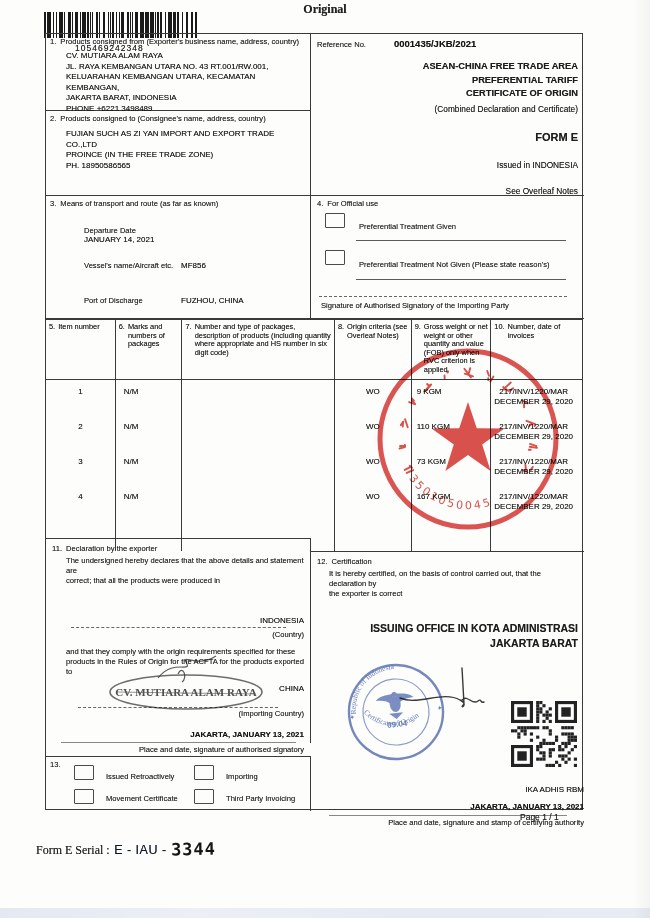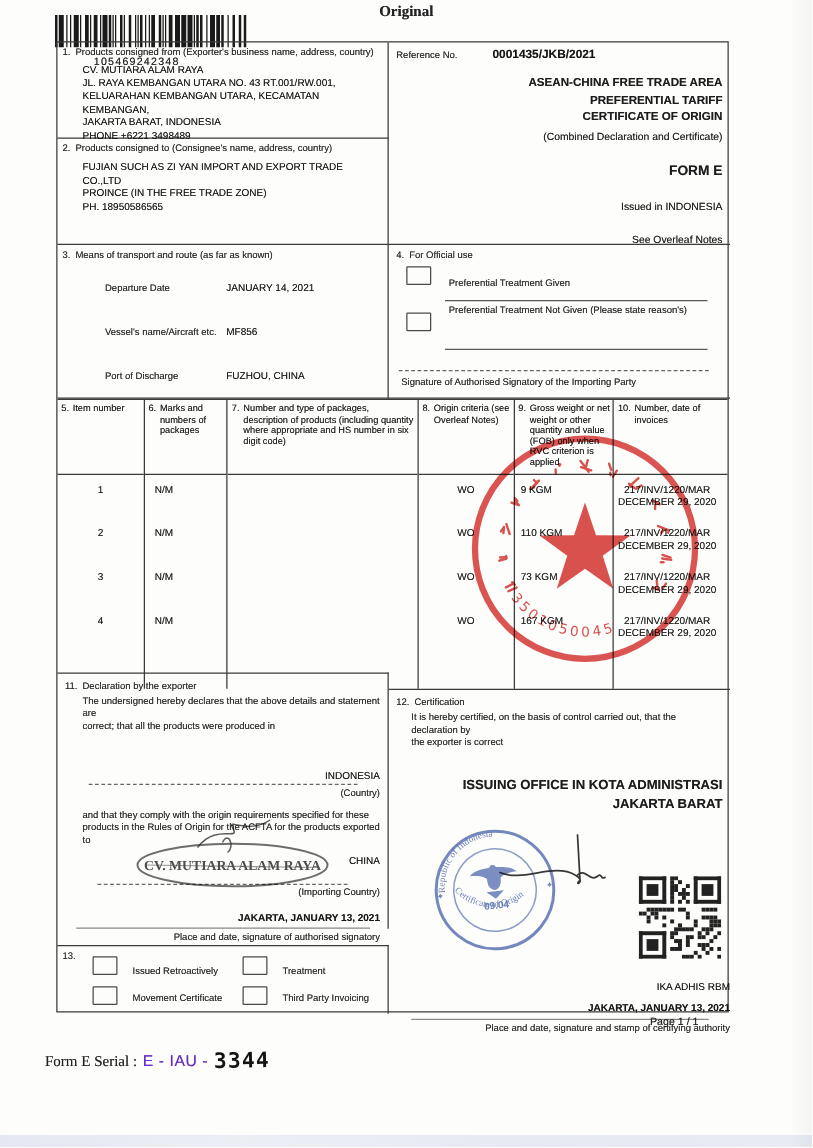--- a/index.html
+++ b/index.html
@@ -45,21 +45,21 @@
   .stamp-layer{ position:absolute; left:0; top:0; width:650px; height:918px; pointer-events:none;}
   .red-stamp{ position:absolute; left:372px; top:344px; mix-blend-mode:multiply; opacity:.9;}
   .blue-stamp{ position:absolute; left:341px; top:657px; mix-blend-mode:multiply; opacity:.9; transform:rotate(-6deg);}
   .oval-stamp{ position:absolute; left:98px; top:648px; mix-blend-mode:multiply;}
   .sig2{ position:absolute; left:398px; top:660px; }
   .qr{ position:absolute; left:511px; top:701px; }
 
   .footer-page{ position:absolute; left:520px; top:812px; font-size:8.5px; color:#222;}
   .serial{ position:absolute; left:36px; top:838px; }
   .serial .s1{ font-family:"Liberation Serif", serif; font-size:12px; color:#222; }
-  .serial .s2{ font-size:12.5px; color:#6d28d9; letter-spacing:.5px;}
+  .serial .s2{ font-size:12.5px; color:#0f172a; letter-spacing:.5px;}
   .serial .s3{ font-family:"DejaVu Sans Mono", monospace; font-weight:bold; font-size:17px; letter-spacing:1px; color:#141414; display:inline-block; transform:rotate(-1deg) translateY(1px);}
 
   .bottom-band{ position:absolute; left:0; bottom:0; width:650px; height:10px;
     background:linear-gradient(90deg, rgba(135,160,210,.22), rgba(110,140,200,.12) 30%, rgba(160,180,220,.26) 65%, rgba(120,150,205,.16));}
   .right-shade{ position:absolute; right:0; top:0; width:18px; height:918px;
     background:linear-gradient(90deg, rgba(0,0,0,0), rgba(0,0,0,.04));}
 </style>
 </head>
 <body>
 
@@ -147,41 +147,41 @@
       <div class="lbl txt"><span class="num">2.</span><span>Products consigned to (Consignee's name, address, country)</span></div>
       <div class="val addr txt" style="margin:6px 0 0 16px;">
         <div>FUJIAN SUCH AS ZI YAN IMPORT AND EXPORT TRADE CO.,LTD</div>
         <div>PROINCE (IN THE FREE TRADE ZONE)</div>
         <div>PH. 18950586565</div>
       </div>
     </div>
 
     <div class="box bR bB" style="left:0;top:162px;width:265px;height:123px;padding:3px 4px;">
       <div class="lbl txt"><span class="num">3.</span><span>Means of transport and route (as far as known)</span></div>
-      <div style="position:absolute;left:38px;top:30px;display:flex;gap:0;">
+      <div style="position:absolute;left:38px;top:30px;display:flex;gap:0;flex-direction:column;">
         <span class="lbl txt" style="width:97px;">Departure Date</span>
         <span class="val txt">JANUARY 14, 2021</span>
       </div>
       <div style="position:absolute;left:38px;top:65px;display:flex;">
         <span class="lbl txt" style="width:97px;">Vessel's name/Aircraft etc.</span>
         <span class="val txt">MF856</span>
       </div>
       <div style="position:absolute;left:38px;top:100px;display:flex;">
         <span class="lbl txt" style="width:97px;">Port of Discharge</span>
         <span class="val txt">FUZHOU, CHINA</span>
       </div>
     </div>
 
     <div class="box bB" style="left:265px;top:162px;width:273px;height:123px;padding:3px 6px;">
       <div class="lbl txt"><span class="num">4.</span><span>For Official use</span></div>
       <span class="chk" style="position:absolute;left:14px;top:17px;"></span>
       <div class="lbl txt" style="position:absolute;left:48px;top:26px;">Preferential Treatment Given</div>
       <div class="rule" style="position:absolute;left:45px;top:44px;width:210px;"></div>
       <span class="chk" style="position:absolute;left:14px;top:54px;"></span>
-      <div class="lbl txt" style="position:absolute;left:48px;top:47px;text-align:right;">Preferential Treatment Not Given (Please state reason's)</div>
+      <div class="lbl txt" style="position:absolute;left:48px;top:64px;text-align:right;">Preferential Treatment Not Given (Please state reason's)</div>
       <div class="rule" style="position:absolute;left:45px;top:83px;width:210px;"></div>
       <div class="rule-dash" style="position:absolute;left:8px;top:100px;width:248px;"></div>
       <div class="lbl txt" style="position:absolute;left:10px;top:105px;">Signature of Authorised Signatory of the Importing Party</div>
     </div>
 
     <div class="tbl">
       <div class="tcol" style="width:70px;">
         <div class="thead txt">
             <span>5.</span>
             <span>Item number</span>
@@ -274,21 +274,21 @@
       <div class="cap-c val b txt" style="position:absolute;left:0;width:100%;top:250px;">JAKARTA, JANUARY 13, 2021</div>
       <div class="rule" style="position:absolute;left:18px;top:263px;width:238px;border-color:#888;"></div>
       <div class="cap-c lbl txt" style="position:absolute;left:0;width:100%;top:266px;">Place and date, signature and stamp of certifying authority</div>
     </div>
 
     <div class="box bT bR" style="left:0;top:722px;width:265px;height:55px;padding:3px 4px;">
       <div class="lbl txt">13.</div>
       <span class="chk" style="position:absolute;left:28px;top:8px;"></span>
       <span class="lbl txt" style="position:absolute;left:60px;top:15px;">Issued Retroactively</span>
       <span class="chk" style="position:absolute;left:148px;top:8px;"></span>
-      <span class="lbl txt" style="position:absolute;left:180px;top:15px;">Treatment</span>
+      <span class="lbl txt" style="position:absolute;left:180px;top:15px;">Importing</span>
       <span class="chk" style="position:absolute;left:28px;top:32px;"></span>
       <span class="lbl txt" style="position:absolute;left:60px;top:37px;">Movement Certificate</span>
       <span class="chk" style="position:absolute;left:148px;top:32px;"></span>
       <span class="lbl txt" style="position:absolute;left:180px;top:37px;">Third Party Invoicing</span>
     </div>
   </div>
 
   <div class="stamp-layer">
 
     <svg class="red-stamp" width="192" height="192" viewBox="0 0 192 192">

